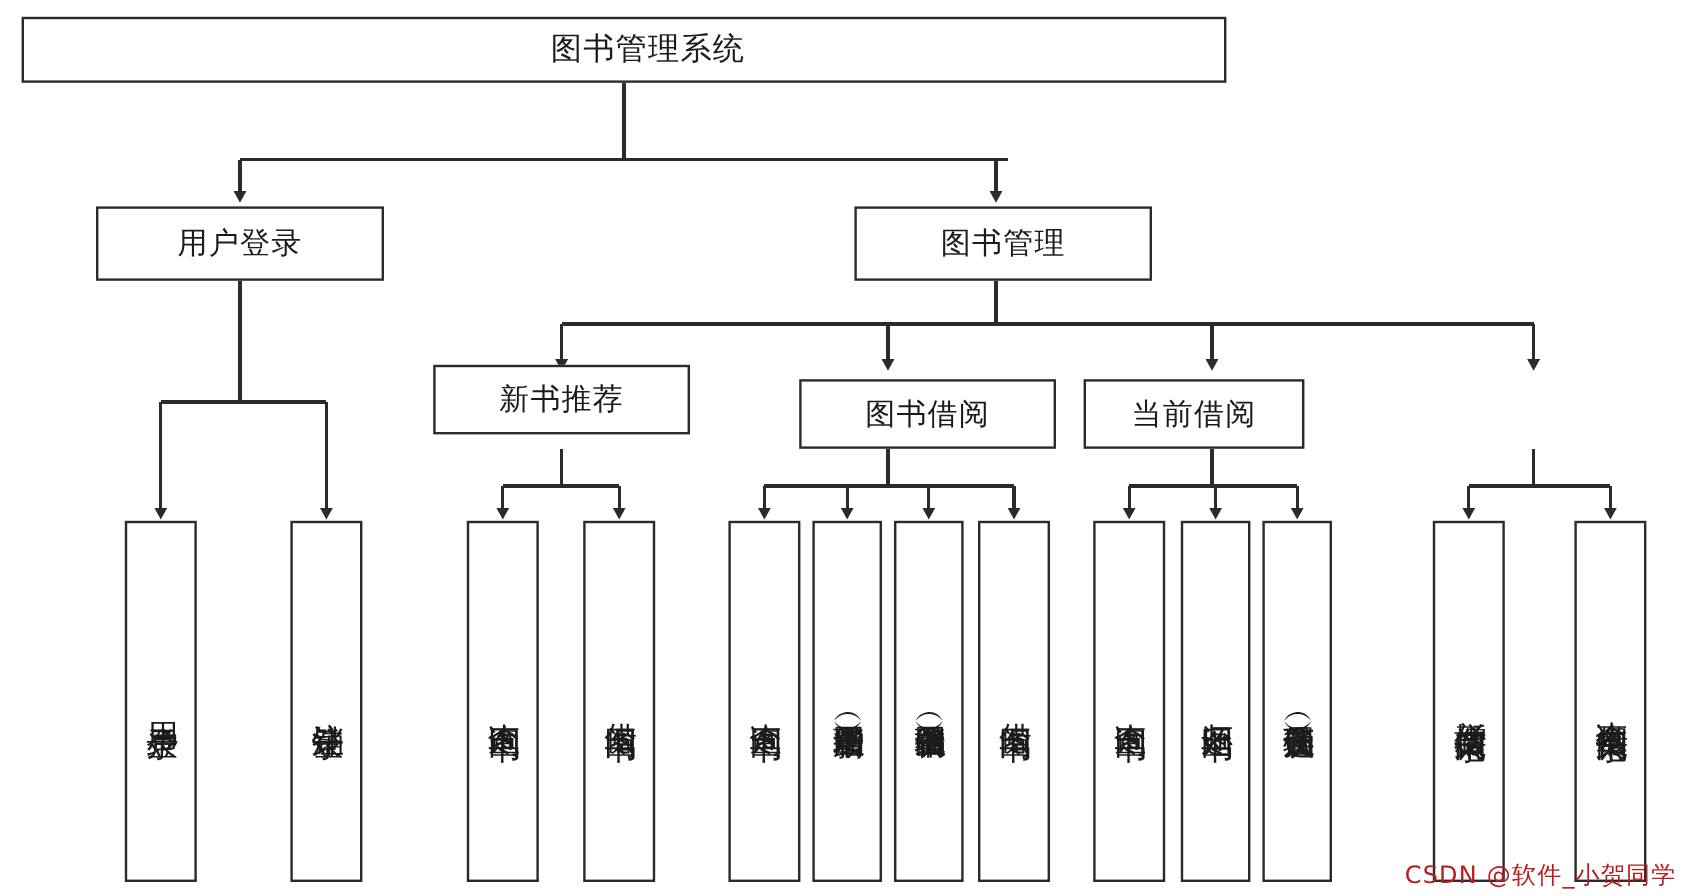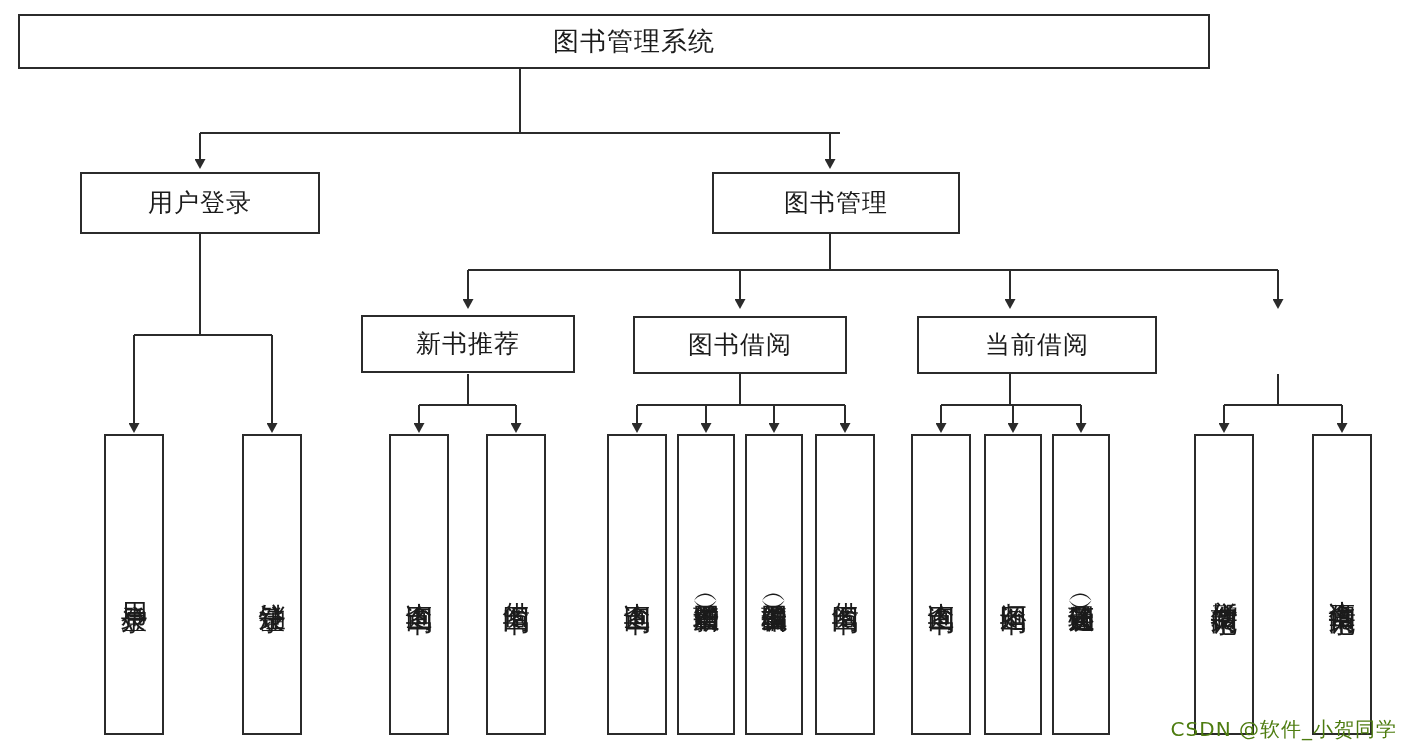--- a/index.html
+++ b/index.html
@@ -59,21 +59,21 @@
   }
   .node-v.tight {
     font-size: 26px;
     letter-spacing: 0px;
   }
   .watermark {
     position: absolute;
     right: 8px;
     bottom: 4px;
     font-size: 20px;
-    color: #4d7c0f;
+    color: #b91c1c;
     letter-spacing: 1px;
     white-space: nowrap;
     user-select: none;
   }
 </style>
 </head>
 <body>
 
 <div id="stage">
 
@@ -120,28 +120,28 @@
       <path d="M1013,405 L1013,424" marker-end="url(#arrowhead)"></path>
       <path d="M1081,405 L1081,424" marker-end="url(#arrowhead)"></path>
 
       <path d="M1278,374 L1278,405"></path>
       <path d="M1224,405 L1342,405"></path>
       <path d="M1224,405 L1224,424" marker-end="url(#arrowhead)"></path>
       <path d="M1342,405 L1342,424" marker-end="url(#arrowhead)"></path>
     </g>
   </svg>
 
-  <div class="node node-h node-root" style="left:18px; top:14px; width:1192px; height:55px;padding-left:40px;">图书管理系统</div>
+  <div class="node node-h node-root" style="left:18px; top:14px; width:1004px; height:55px;padding-left:40px;">图书管理系统</div>
 
   <div class="node node-h" style="left:80px; top:172px; width:240px; height:62px;">用户登录</div>
   <div class="node node-h" style="left:712px; top:172px; width:248px; height:62px;">图书管理</div>
 
-  <div class="node node-h" style="left:361px; top:315px; width:214px; height:58px;">新书推荐</div>
-  <div class="node node-h" style="left:633px; top:316px; width:214px; height:58px;">图书借阅</div>
-  <div class="node node-h" style="left:903px; top:316px; width:240px; height:58px;margin-left:14px;">当前借阅</div>
+  <div class="node node-h" style="left:361px; top:304px; width:214px; height:58px;">新书推荐</div>
+  <div class="node node-h" style="left:666px; top:316px; width:214px; height:58px;">图书借阅</div>
+  <div class="node node-h" style="left:903px; top:316px; width:184px; height:58px;">当前借阅</div>
 
   <div class="node node-v" style="left:104px; top:434px; width:60px; height:301px;">用户登录</div>
   <div class="node node-v" style="left:242px; top:434px; width:60px; height:301px;">注销登录</div>
 
   <div class="node node-v" style="left:389px; top:434px; width:60px; height:301px;">查询图书</div>
   <div class="node node-v" style="left:486px; top:434px; width:60px; height:301px;">借阅图书</div>
 
   <div class="node node-v" style="left:607px; top:434px; width:60px; height:301px;">查询图书</div>
   <div class="node node-v tight" style="left:677px; top:434px; width:58px; height:301px;">新增图书（管理员）</div>
   <div class="node node-v tight" style="left:745px; top:434px; width:58px; height:301px;">编辑图书（管理员）</div>

